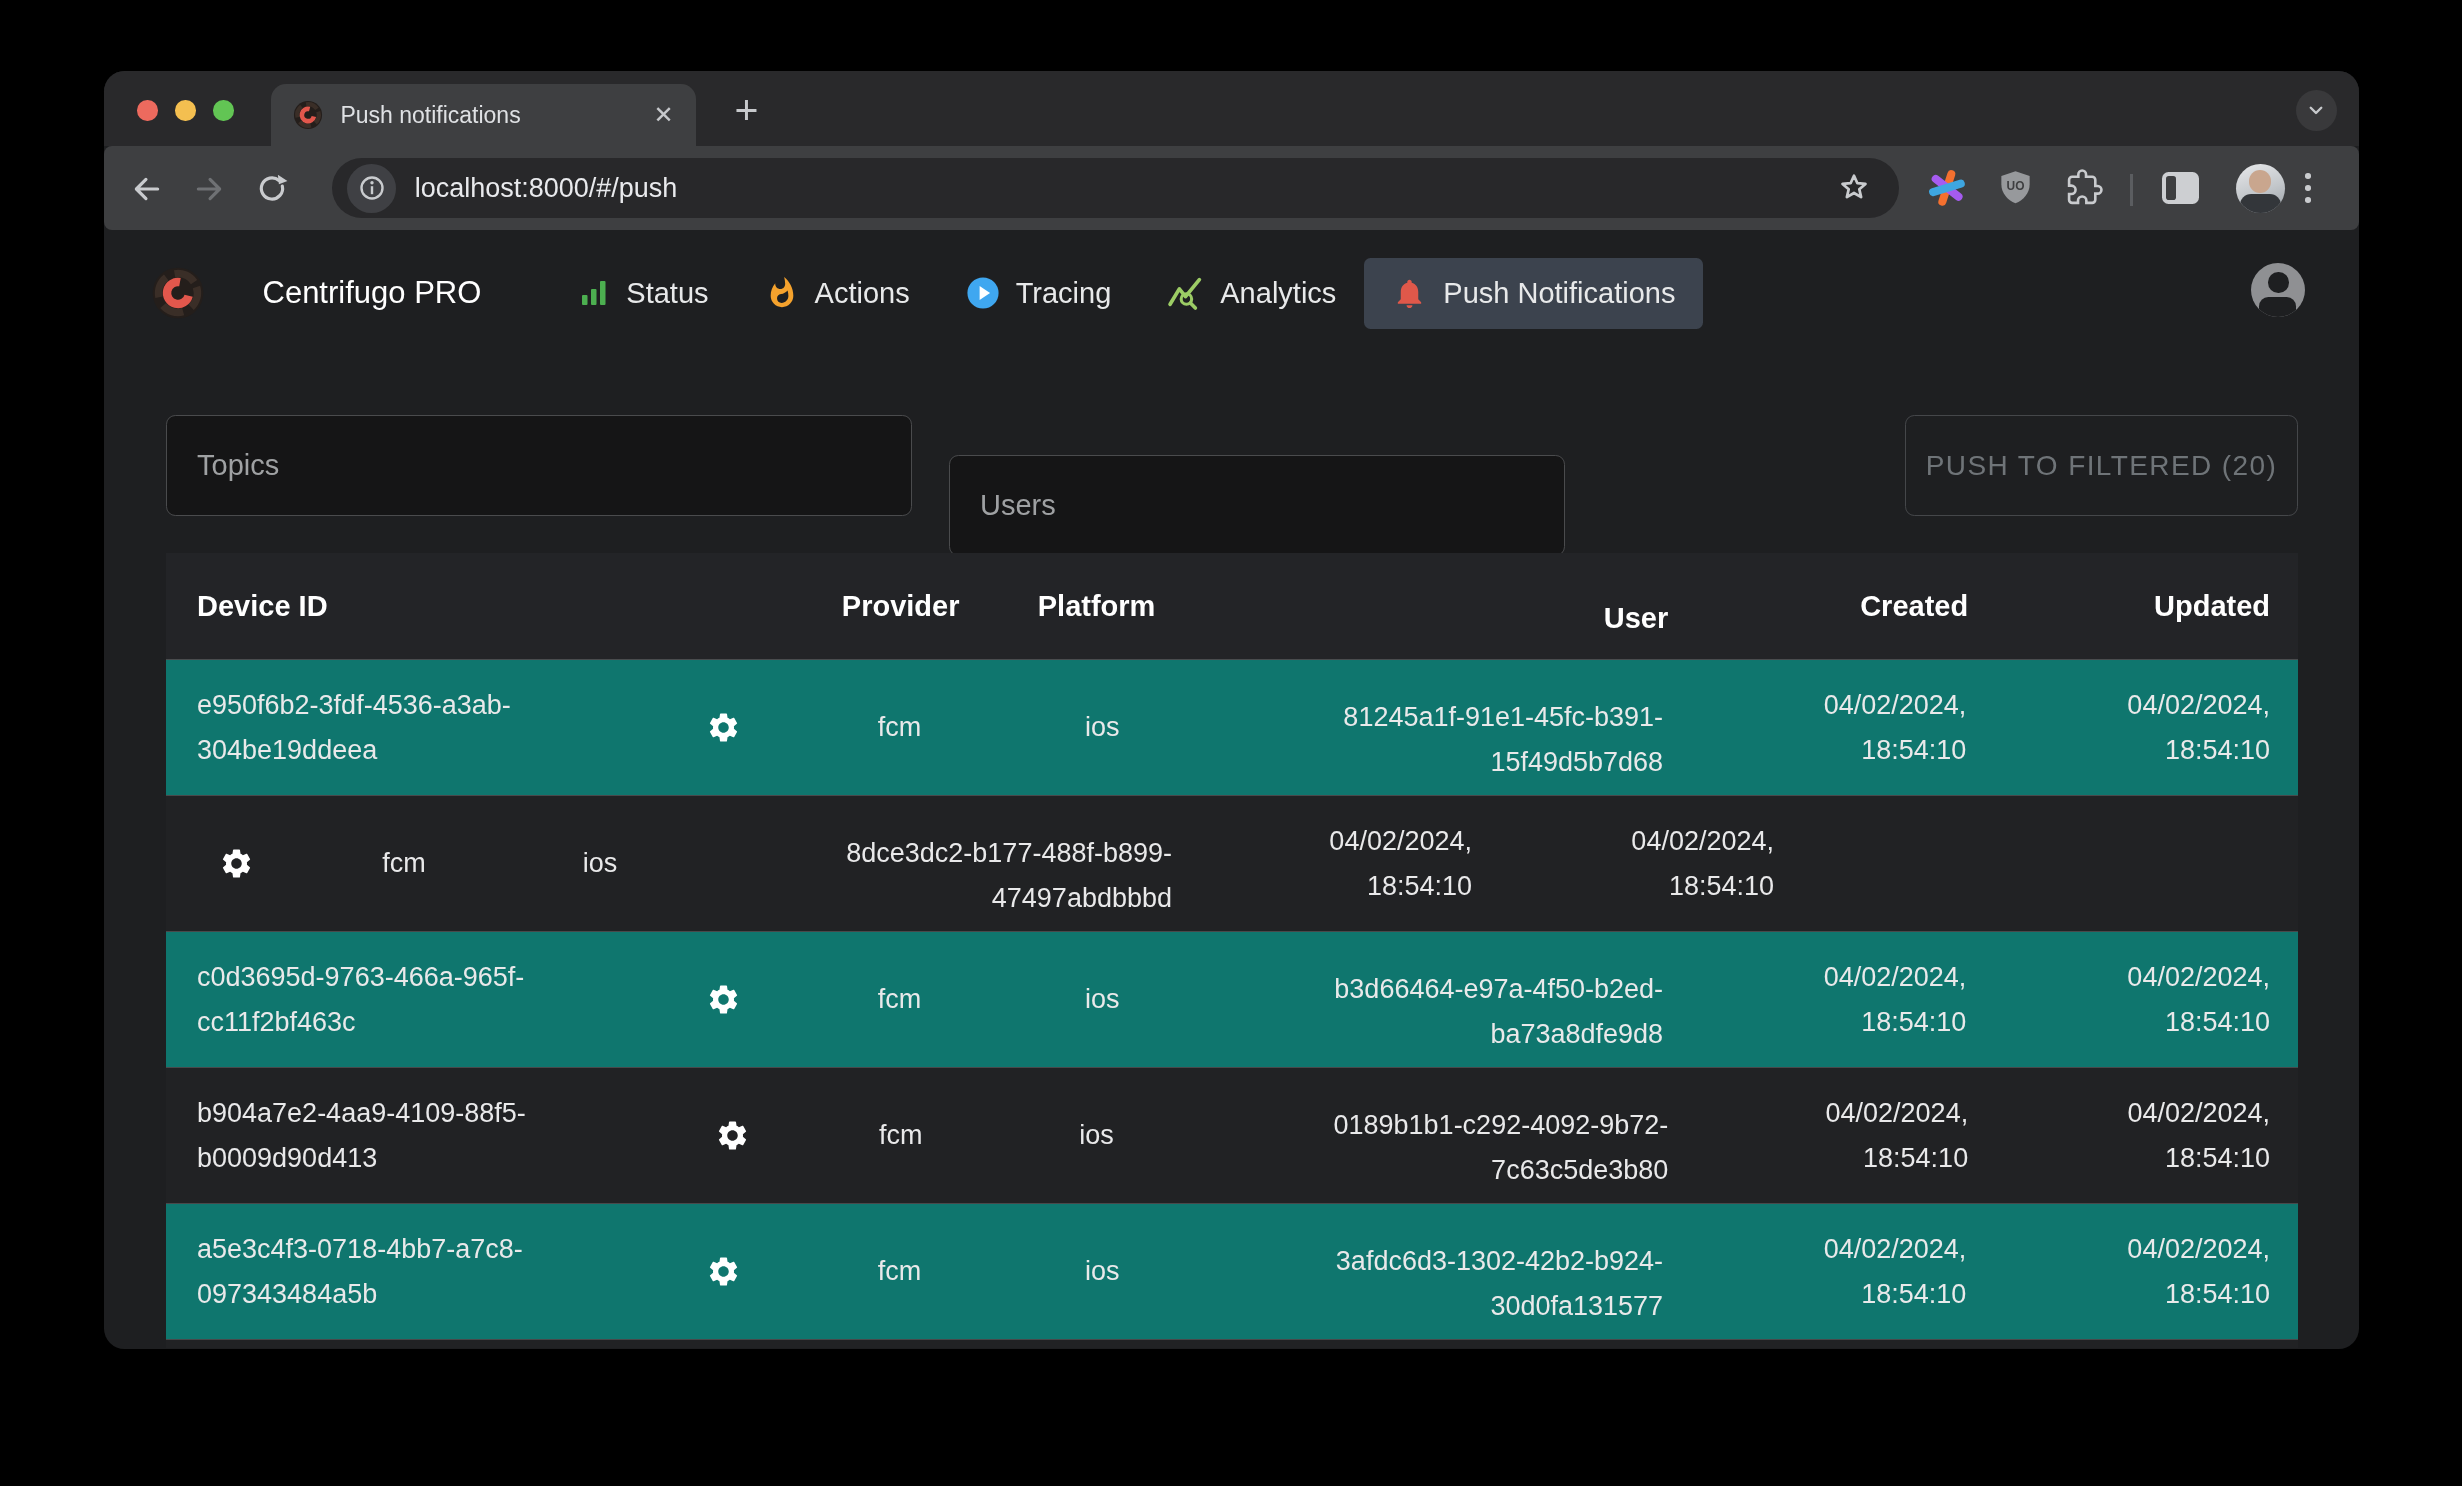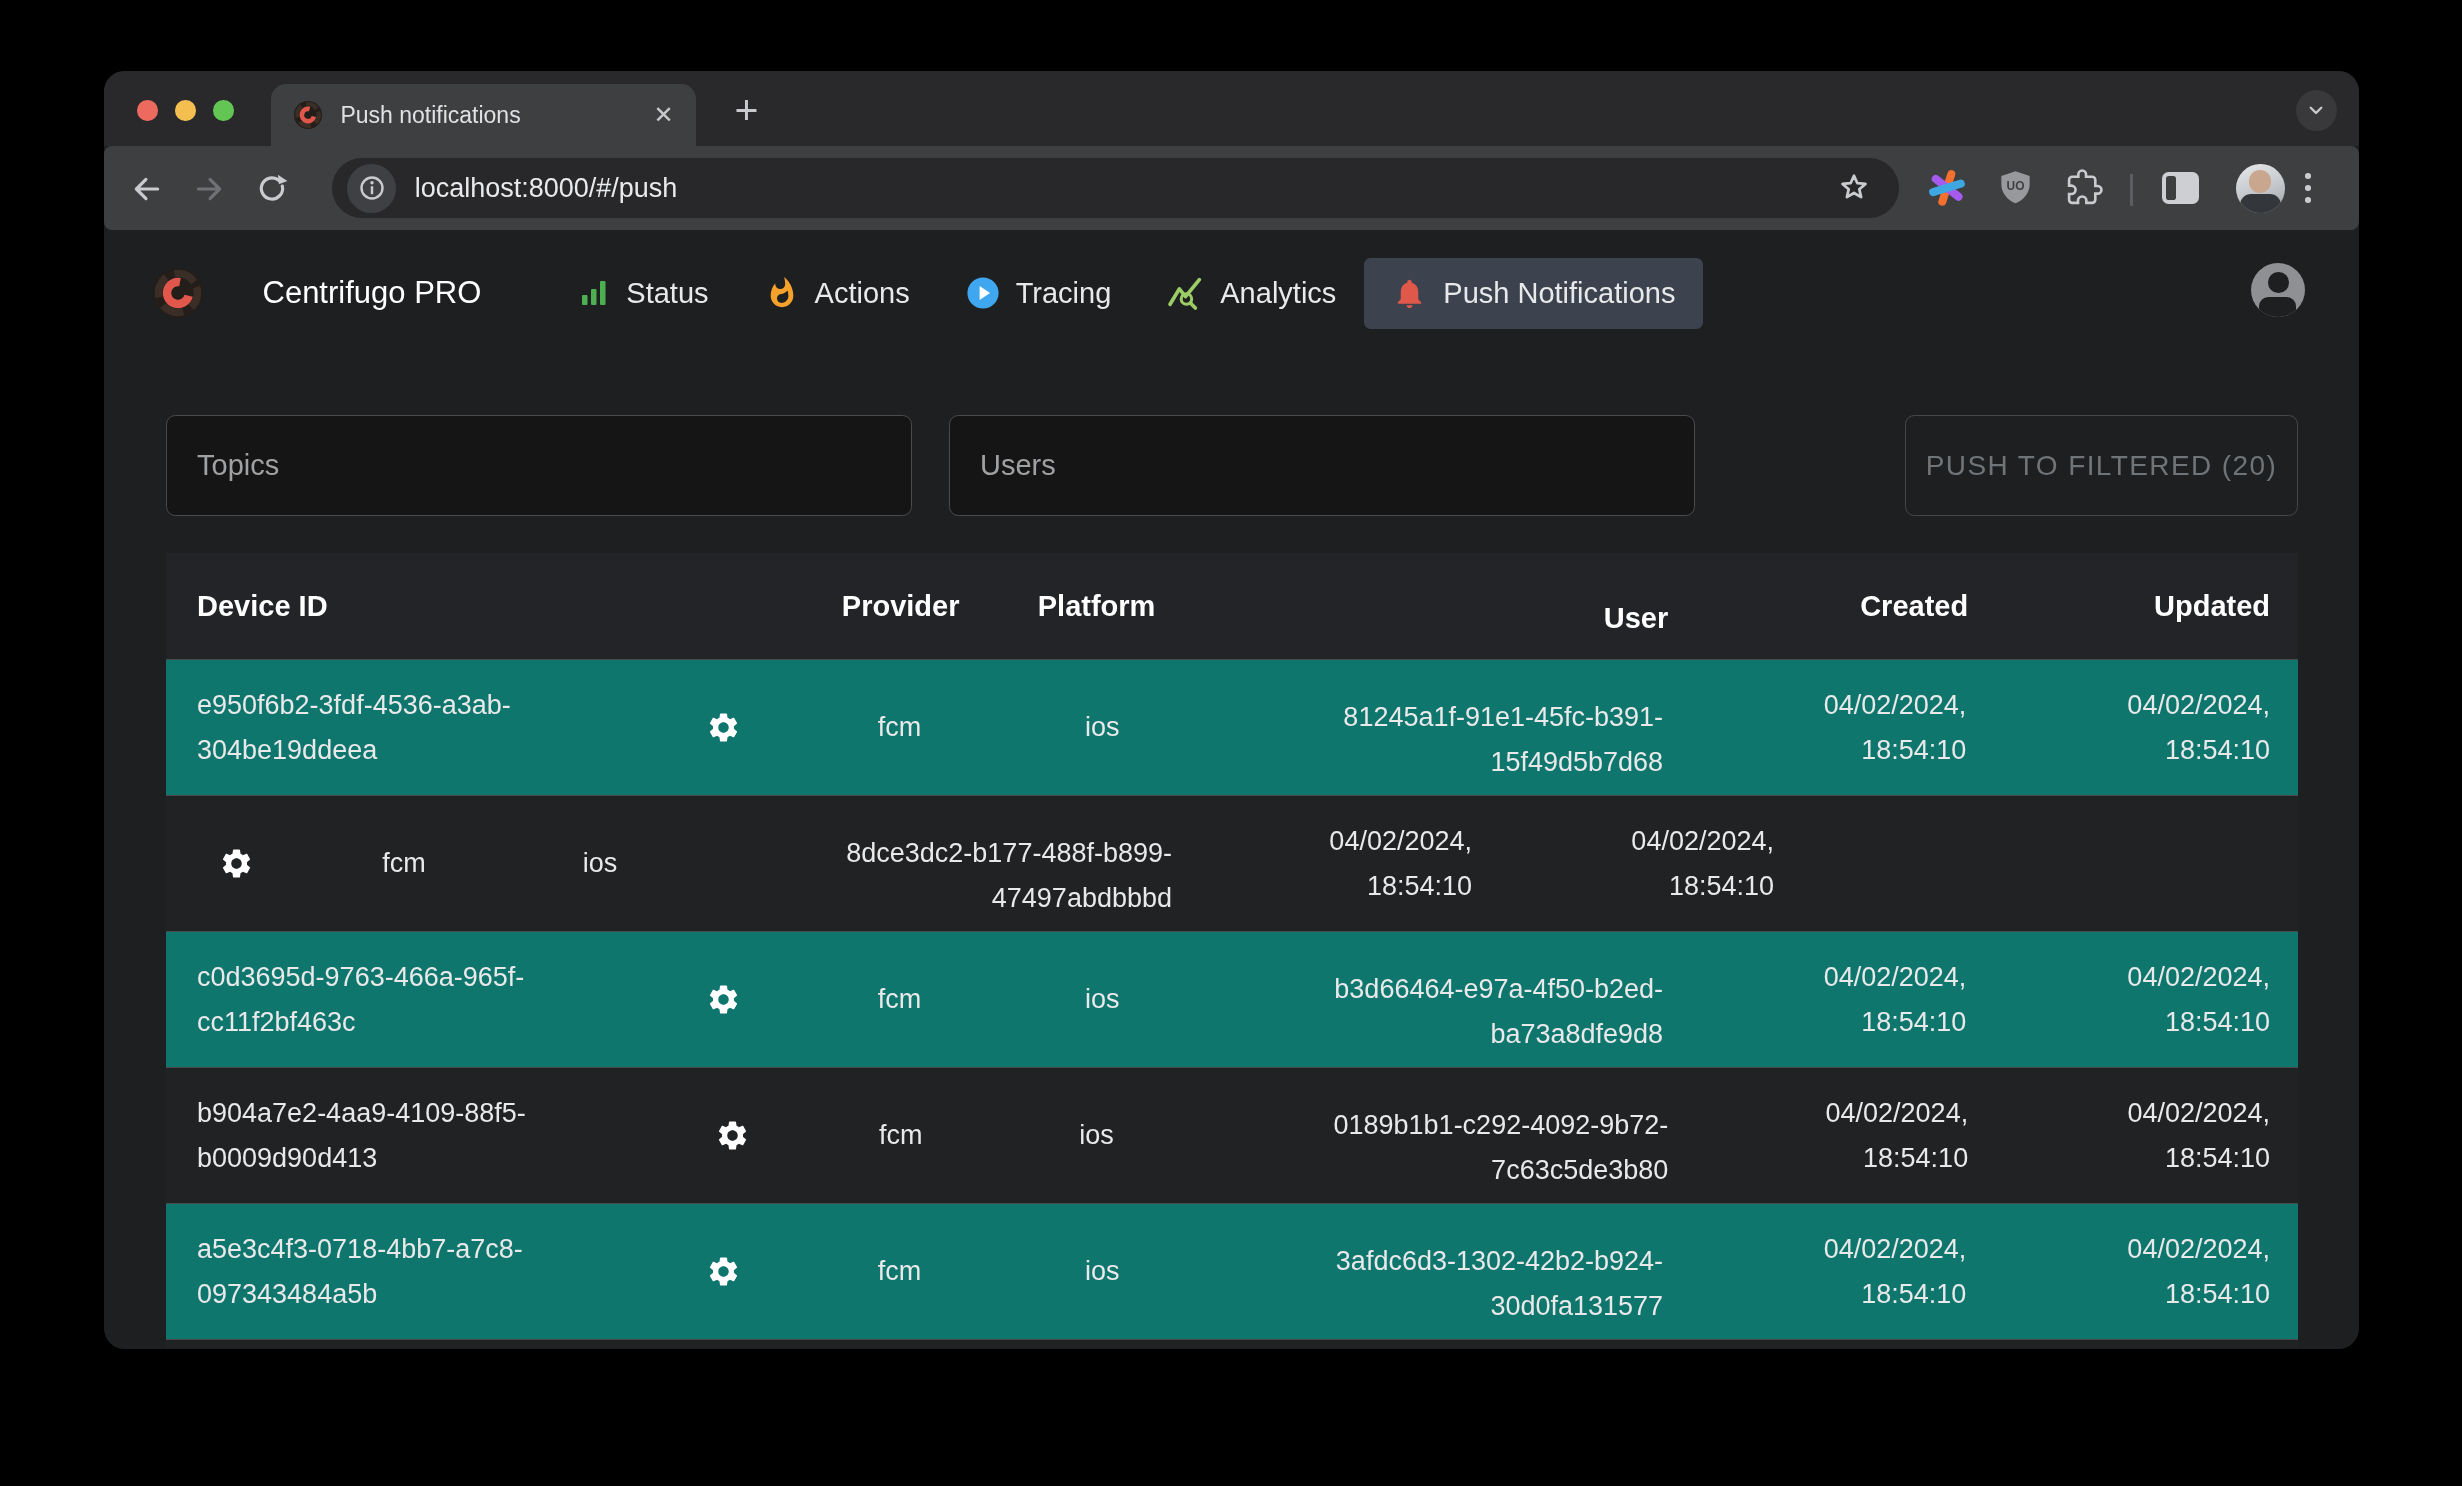--- a/index.html
+++ b/index.html
@@ -65,21 +65,21 @@
   .app-avatar:after{content:"";position:absolute;left:8.4px;top:34px;width:37px;height:22.4px;
                     border-radius:9.3px 9.3px 0 0;background:#1e1f21;}
 
   
   .filter-input{position:absolute;top:344px;height:101px;background:#151516;
                 border:1.9px solid #4a4b4d;border-radius:9.3px;box-sizing:border-box;
                 color:#d946ef;font-size:29px;padding:0 0 0 30px;outline:none;
                 font-family:"Liberation Sans",sans-serif;}
   .filter-input::placeholder{color:#9fa1a3;opacity:1;}
   .in-topics{left:62px;width:746px;}
-  .in-users{left:845px;width:746px;}
+  .in-users{left:845px;width:616px;margin-top:40px;}
   .push-btn{position:absolute;left:1801px;top:344px;width:393px;height:101px;background:transparent;
             border:1.9px solid #45474a;border-radius:9.3px;color:#6f7478;font-size:28px;
             letter-spacing:1.4px;font-family:"Liberation Sans",sans-serif;}
 
   
   .table{position:absolute;left:62px;top:482px;width:2132px;}
   .thead{height:107px;background:#232427;display:flex;align-items:center;
          font-weight:bold;font-size:29px;color:#fff;border-bottom:1.9px solid #4a4c4e;box-sizing:border-box;justify-content:center;}
   .trow{height:136px;display:flex;align-items:center;font-size:27px;color:#e9e9ea;
         border-bottom:1.9px solid #48494b;box-sizing:border-box;}

